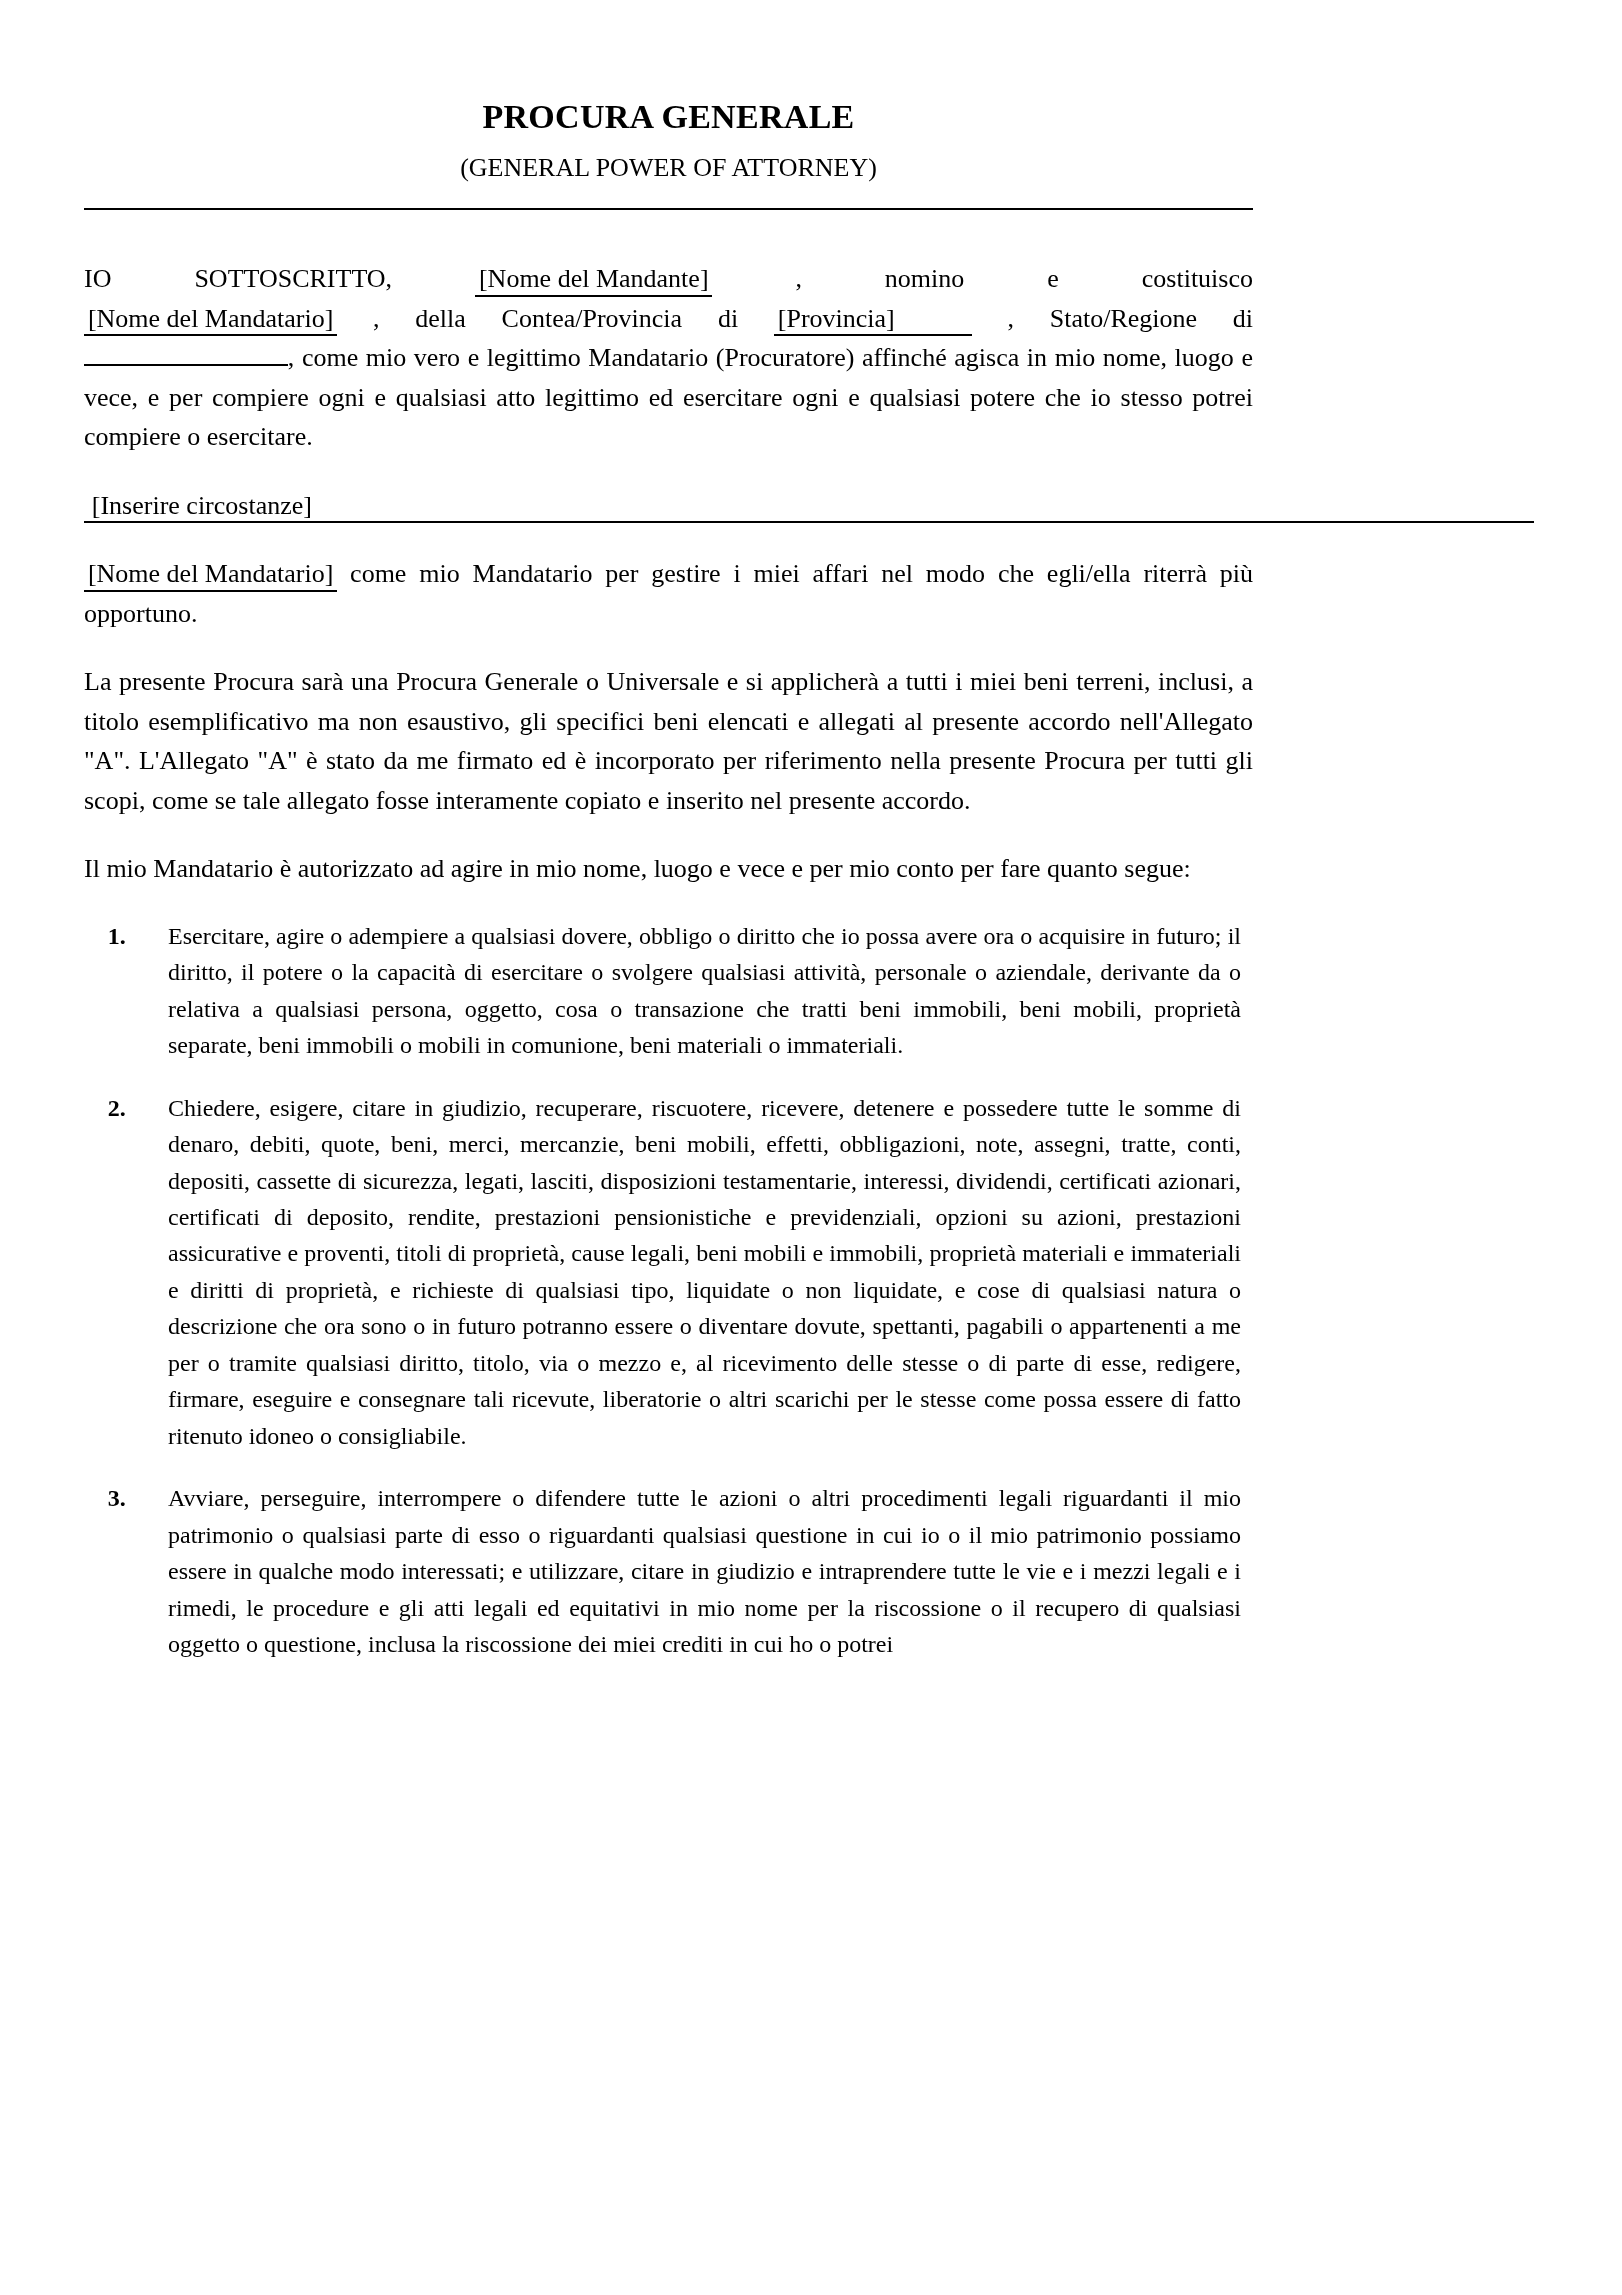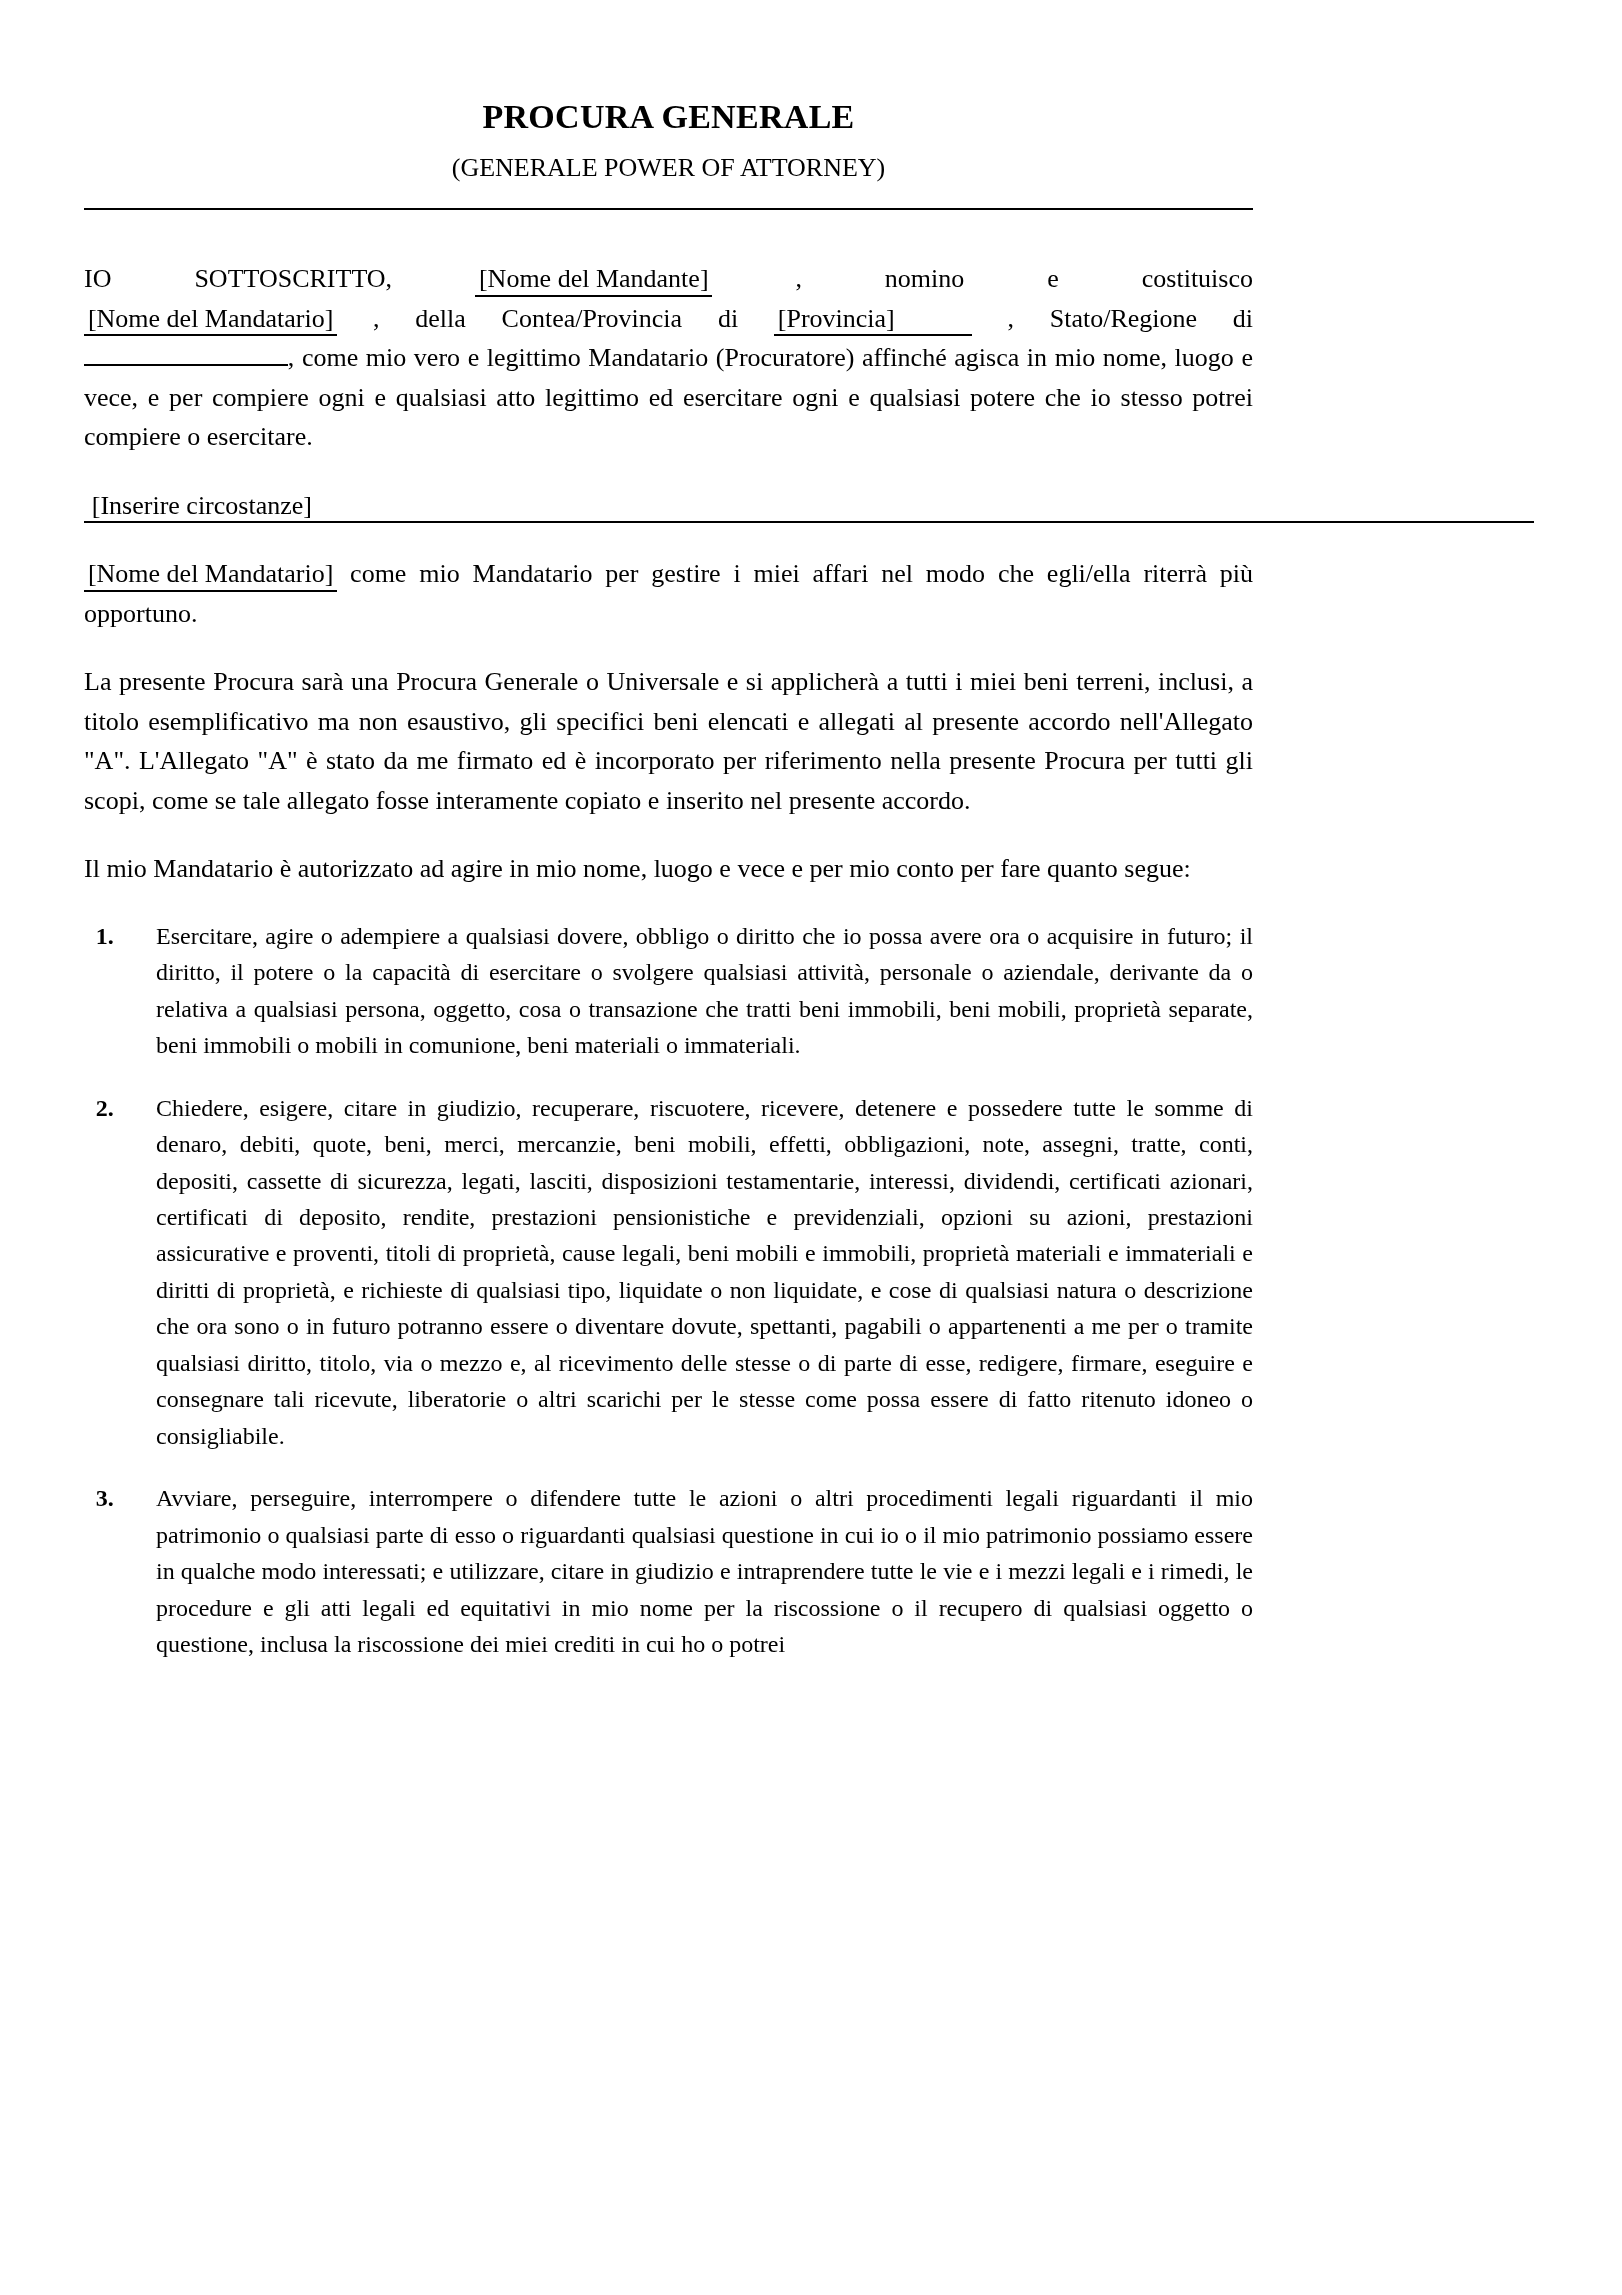--- a/index.html
+++ b/index.html
@@ -61,21 +61,21 @@
   .fill.w-provincia { min-width: 190px; }
   .fill.w-blank { min-width: 196px; }
   .fill.w-circostanze {
     min-width: 1438px;
     text-align: left;
     padding-left: 7.8px;
   }
   .fill.w-mandatario2 { min-width: 216px; }
 
   ol.clauses {
-    margin: 0;
+    margin: 12px;
     padding: 0 0 0 0;
     list-style: none;
     counter-reset: clause;
   }
   ol.clauses > li {
     counter-increment: clause;
     position: relative;
     padding-left: 72px;
     margin-bottom: 26px;
     font-size: 24px;
@@ -90,21 +90,21 @@
     font-weight: bold;
     font-size: 24px;
   }
 </style>
 </head>
 <body>
 
 <div class="page">
 
   <h1 class="doc-title">PROCURA GENERALE</h1>
-  <div class="doc-subtitle">(GENERALE POWER OF ATTORNEY)</div>
+  <div class="doc-subtitle">(GENERAL POWER OF ATTORNEY)</div>
   <hr class="rule">
 
   <p class="body">
     <span class="spread"><span>IO SOTTOSCRITTO,</span>
       <span class="fill w-mandante">[Nome del Mandante]</span>
       <span>, nomino e costituisco</span></span>
     <span class="spread"><span class="fill w-mandatario">[Nome del Mandatario]</span>
       <span>, della Contea/Provincia di</span>
       <span class="fill w-provincia">[Provincia]</span>
       <span>, Stato/Regione di</span></span>

